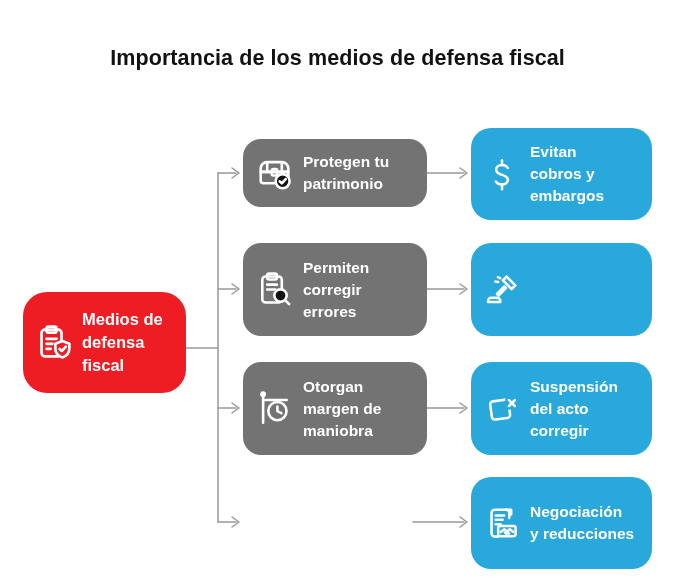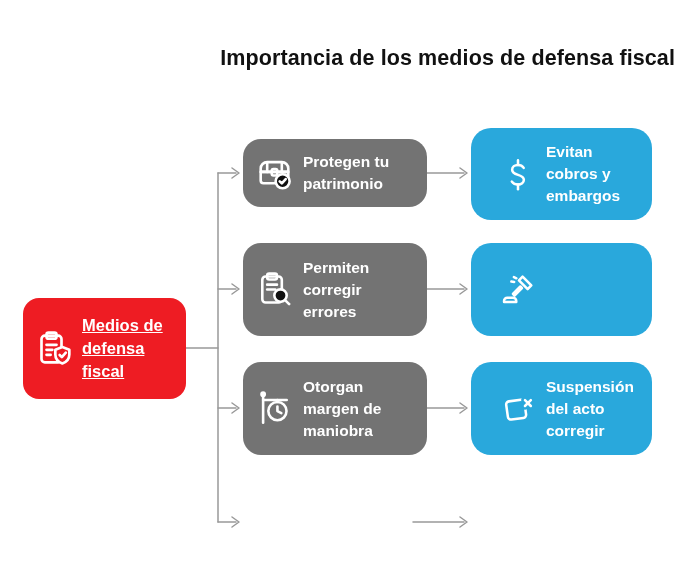--- a/index.html
+++ b/index.html
@@ -1,42 +1,42 @@
 <!DOCTYPE html>
 <html><head>
 <meta charset="utf-8">
 <style>
   html,body{margin:0;padding:0;background:#ffffff;}
   .canvas{
     position:relative;width:675px;height:579px;background:#ffffff;overflow:hidden;
     font-family:"Liberation Sans","DejaVu Sans",sans-serif;
   }
   .title{
-    position:absolute;left:0;top:46px;width:675px;text-align:right;
+    position:absolute;left:0;top:46px;width:675px;text-align:center;
     font-size:21.5px;font-weight:700;color:#111;letter-spacing:.1px;margin:0;
   }
   .connectors{position:absolute;left:0;top:0;pointer-events:none;}
   .node{
     position:absolute;display:flex;align-items:center;color:#fff;
     box-sizing:border-box;
   }
   .node .icon{flex:0 0 auto;display:flex;align-items:center;justify-content:center;}
   .node .label{white-space:pre-line;font-weight:700;}
   .root{
-    left:23px;top:298px;width:163px;height:101px;background:#ee1c23;border-radius:16px;
-    padding-left:11px;gap:8px;text-decoration:underline;
+    left:23px;top:292px;width:163px;height:101px;background:#ee1c23;border-radius:24px;
+    padding-left:11px;gap:8px;
   }
   .root .label{font-size:16.5px;line-height:23px;}
   .mid{
     left:243px;width:184px;background:#737373;border-radius:18px;
     padding-left:12px;gap:9px;
   }
   .end{
     left:471px;width:181px;background:#29a8dc;border-radius:20px;
-    padding-left:28px;gap:9px;
+    padding-left:12px;gap:9px;
   }
   .mid .label,.end .label{font-size:15.5px;line-height:22px;}
   svg.ic{display:block;}
 </style>
 </head>
 <body>
 
 <div class="canvas">
 
   <h1 class="title">Importancia de los medios de defensa fiscal</h1>
@@ -161,14 +161,30 @@
           </g>
         <line x1="16.4" y1="6.4" x2="20.1" y2="10.1"></line>
         <line x1="20.1" y1="6.4" x2="16.4" y2="10.1"></line>
       </svg>
     </span>
     <span class="label">Suspensión
 del acto
 corregir</span>
   </div>
 
+  <div class="node end" style="top:477px;height:92px">
+    <span class="icon">
+      <svg class="ic" width="38" height="38" viewBox="0 0 24 24" fill="none" stroke="#fff" stroke-width="1.6" stroke-linecap="round" stroke-linejoin="round">
+        <path d="M16.6 8.8 V5.6 a2 2 0 0 0 -2-2 H7.4 a2 2 0 0 0 -2 2 v13 a2 2 0 0 0 2 2 h2.2"></path>
+        <path d="M14.2 3.6 h3.6 v3"></path>
+        <line x1="8" y1="7.2" x2="13.4" y2="7.2"></line>
+        <line x1="8" y1="10" x2="12.4" y2="10"></line>
+        <line x1="8" y1="12.8" x2="11" y2="12.8"></line>
+        <rect x="9.6" y="13.9" width="11" height="6.4" rx="1.3" fill="#29a8dc"></rect>
+        <path d="M11.4 17.6 l2.1-1.6 1.7 1.3 1.7-1.3 2 1.5"></path>
+        <path d="M13.9 18.1 l.9.6 M15.6 18.2 l.8.5"></path>
+      </svg>
+    </span>
+    <span class="label">Negociación
+y reducciones</span>
+  </div>
 
 </div>
 
 </body></html>

